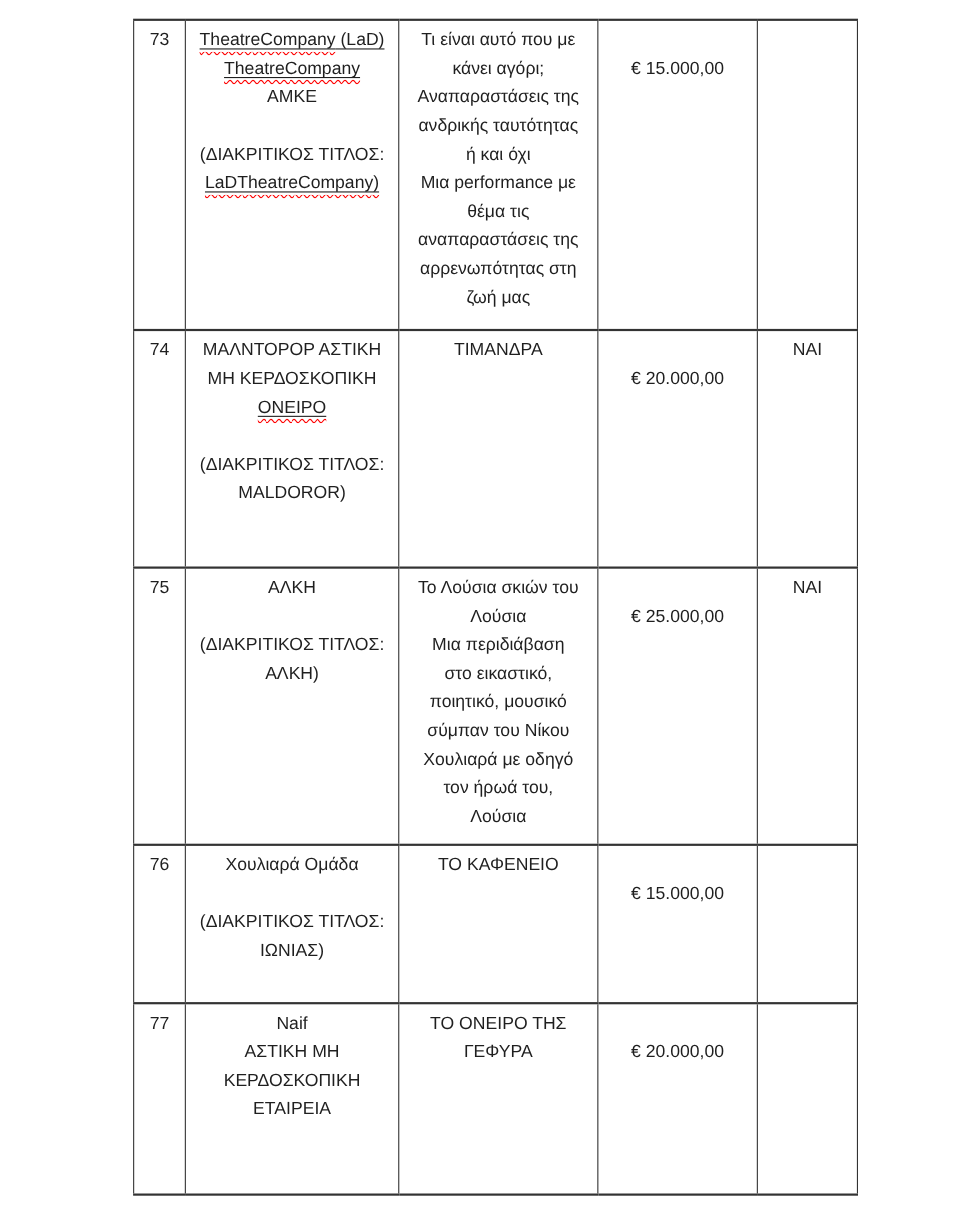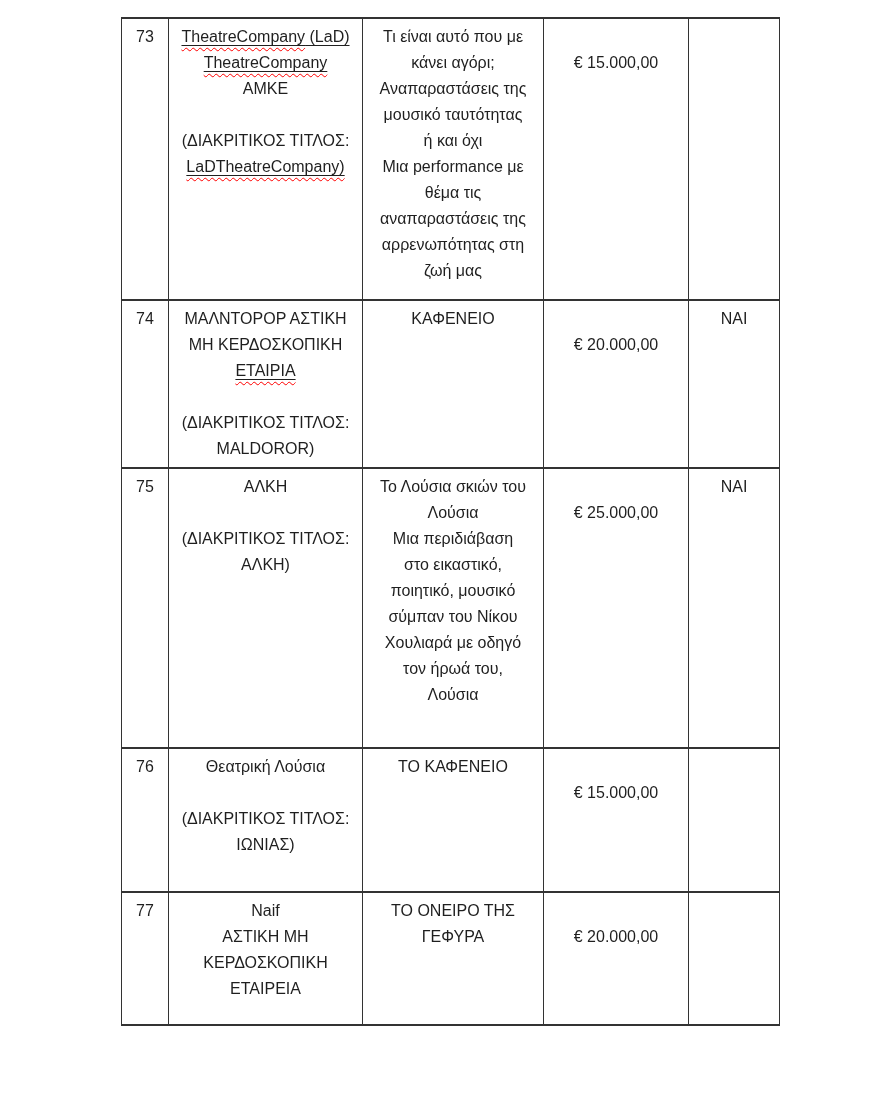--- a/index.html
+++ b/index.html
@@ -75,60 +75,60 @@
             <div class="ln"><span class="u"><span class="sq">TheatreCompany</span></span></div>
             <div class="ln"><span>ΑΜΚΕ</span></div>
             <div class="ln">&nbsp;</div>
             <div class="ln"><span>(ΔΙΑΚΡΙΤΙΚΟΣ ΤΙΤΛΟΣ:</span></div>
             <div class="ln"><span class="u"><span class="sq">LaDTheatreCompany)</span></span></div>
           </td>
           <td>
             <div class="ln"><span>Τι είναι αυτό που με</span></div>
             <div class="ln"><span>κάνει αγόρι;</span></div>
             <div class="ln"><span>Αναπαραστάσεις της</span></div>
-            <div class="ln"><span>μουσικό ταυτότητας</span></div>
+            <div class="ln"><span>ανδρικής ταυτότητας</span></div>
             <div class="ln"><span>ή και όχι</span></div>
             <div class="ln"><span>Μια performance με</span></div>
             <div class="ln"><span>θέμα τις</span></div>
             <div class="ln"><span>αναπαραστάσεις της</span></div>
             <div class="ln"><span>αρρενωπότητας στη</span></div>
             <div class="ln"><span>ζωή μας</span></div>
           </td>
           <td>
             <div class="ln">&nbsp;</div>
             <div class="ln"><span>€ 15.000,00</span></div>
           </td>
           <td>
             <div class="ln">&nbsp;</div>
           </td>
         </tr>
-        <tr style="height: 168px;">
+        <tr style="height: 216px;">
           <td>
             <div class="ln"><span>74</span></div>
           </td>
           <td>
             <div class="ln"><span>ΜΑΛΝΤΟΡΟΡ ΑΣΤΙΚΗ</span></div>
             <div class="ln"><span>ΜΗ ΚΕΡΔΟΣΚΟΠΙΚΗ</span></div>
-            <div class="ln"><span class="u"><span class="sq">ΕΤΑΙΡΙΑ</span></span></div>
+            <div class="ln"><span class="u"><span class="sq">ΟΝΕΙΡΟ</span></span></div>
             <div class="ln">&nbsp;</div>
             <div class="ln"><span>(ΔΙΑΚΡΙΤΙΚΟΣ ΤΙΤΛΟΣ:</span></div>
             <div class="ln"><span>MALDOROR)</span></div>
           </td>
           <td>
-            <div class="ln"><span>ΚΑΦΕΝΕΙΟ</span></div>
+            <div class="ln"><span>ΤΙΜΑΝΔΡΑ</span></div>
           </td>
           <td>
             <div class="ln">&nbsp;</div>
             <div class="ln"><span>€ 20.000,00</span></div>
           </td>
           <td>
             <div class="ln"><span>ΝΑΙ</span></div>
           </td>
         </tr>
-        <tr style="height: 280px;">
+        <tr style="height: 252px;">
           <td>
             <div class="ln"><span>75</span></div>
           </td>
           <td>
             <div class="ln"><span>ΑΛΚΗ</span></div>
             <div class="ln">&nbsp;</div>
             <div class="ln"><span>(ΔΙΑΚΡΙΤΙΚΟΣ ΤΙΤΛΟΣ:</span></div>
             <div class="ln"><span>ΑΛΚΗ)</span></div>
           </td>
           <td>
@@ -148,37 +148,37 @@
           </td>
           <td>
             <div class="ln"><span>ΝΑΙ</span></div>
           </td>
         </tr>
         <tr style="height: 144px;">
           <td>
             <div class="ln"><span>76</span></div>
           </td>
           <td>
-            <div class="ln"><span>Θεατρική Λούσια</span></div>
+            <div class="ln"><span>Χουλιαρά Ομάδα</span></div>
             <div class="ln">&nbsp;</div>
             <div class="ln"><span>(ΔΙΑΚΡΙΤΙΚΟΣ ΤΙΤΛΟΣ:</span></div>
             <div class="ln"><span>ΙΩΝΙΑΣ)</span></div>
           </td>
           <td>
             <div class="ln"><span>ΤΟ ΚΑΦΕΝΕΙΟ</span></div>
           </td>
           <td>
             <div class="ln">&nbsp;</div>
             <div class="ln"><span>€ 15.000,00</span></div>
           </td>
           <td>
             <div class="ln">&nbsp;</div>
           </td>
         </tr>
-        <tr style="height: 133px;">
+        <tr style="height: 174px;">
           <td>
             <div class="ln"><span>77</span></div>
           </td>
           <td>
             <div class="ln"><span>Naif</span></div>
             <div class="ln"><span>ΑΣΤΙΚΗ ΜΗ</span></div>
             <div class="ln"><span>ΚΕΡΔΟΣΚΟΠΙΚΗ</span></div>
             <div class="ln"><span>ΕΤΑΙΡΕΙΑ</span></div>
           </td>
           <td>

